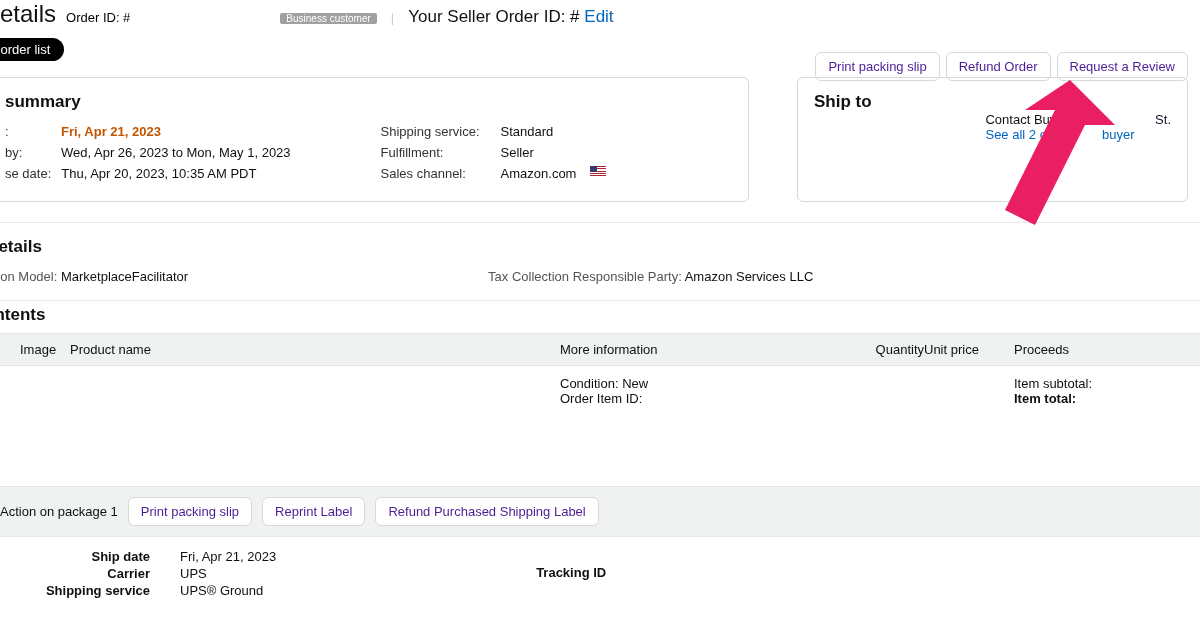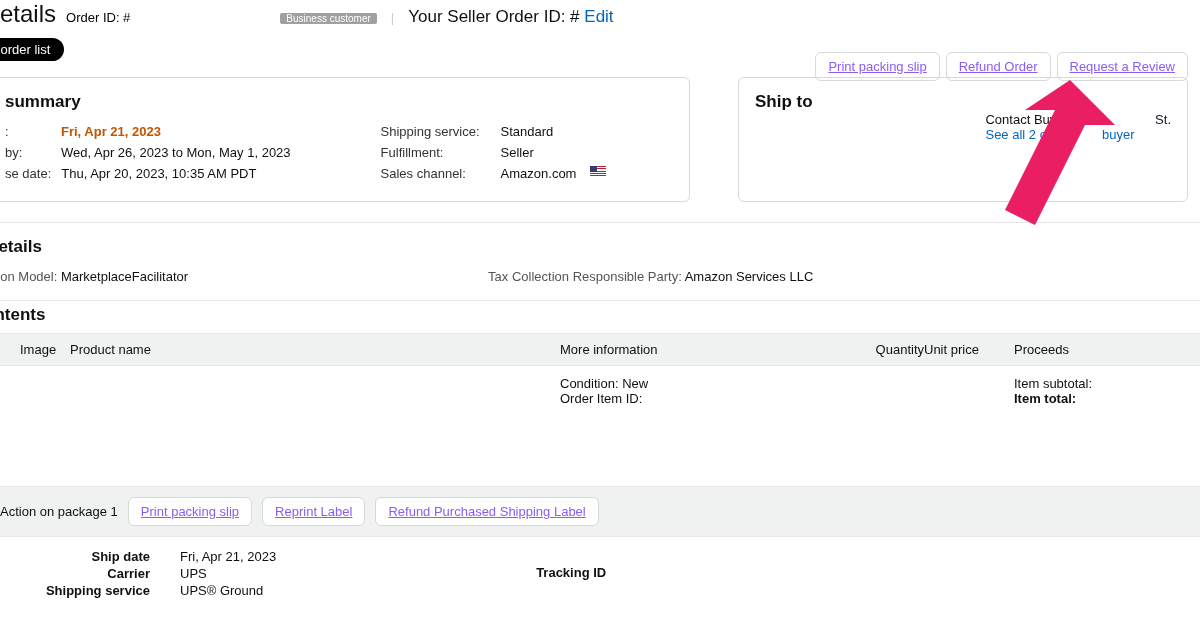--- a/index.html
+++ b/index.html
@@ -62,43 +62,42 @@
     top: 52px;
     display: flex;
     gap: 6px;
   }
   .btn {
     border: 1px solid #d5d9d9;
     background: #fff;
     border-radius: 6px;
     padding: 6px 12px;
     font-size: 13px;
-    color: #8b5cf6;
+    color: #4c1d95;
     cursor: pointer;
     white-space: nowrap;
-    text-decoration: underline;
   }
   .two-col {
     display: flex;
     gap: 48px;
     margin-top: 16px;
     padding-right: 12px;
   }
   .card {
     border: 1px solid #d5d9d9;
     border-radius: 6px;
     padding: 14px 16px;
   }
   .card-left {
     flex: 1;
     margin-left: -12px;
     min-height: 108px;
   }
   .card-right {
-    width: 450px;
+    width: 391px;
     min-height: 108px;
     position: relative;
   }
   .card-title {
     font-size: 17px;
     font-weight: 700;
     margin-bottom: 12px;
   }
   .summary-grid {
     display: flex;

